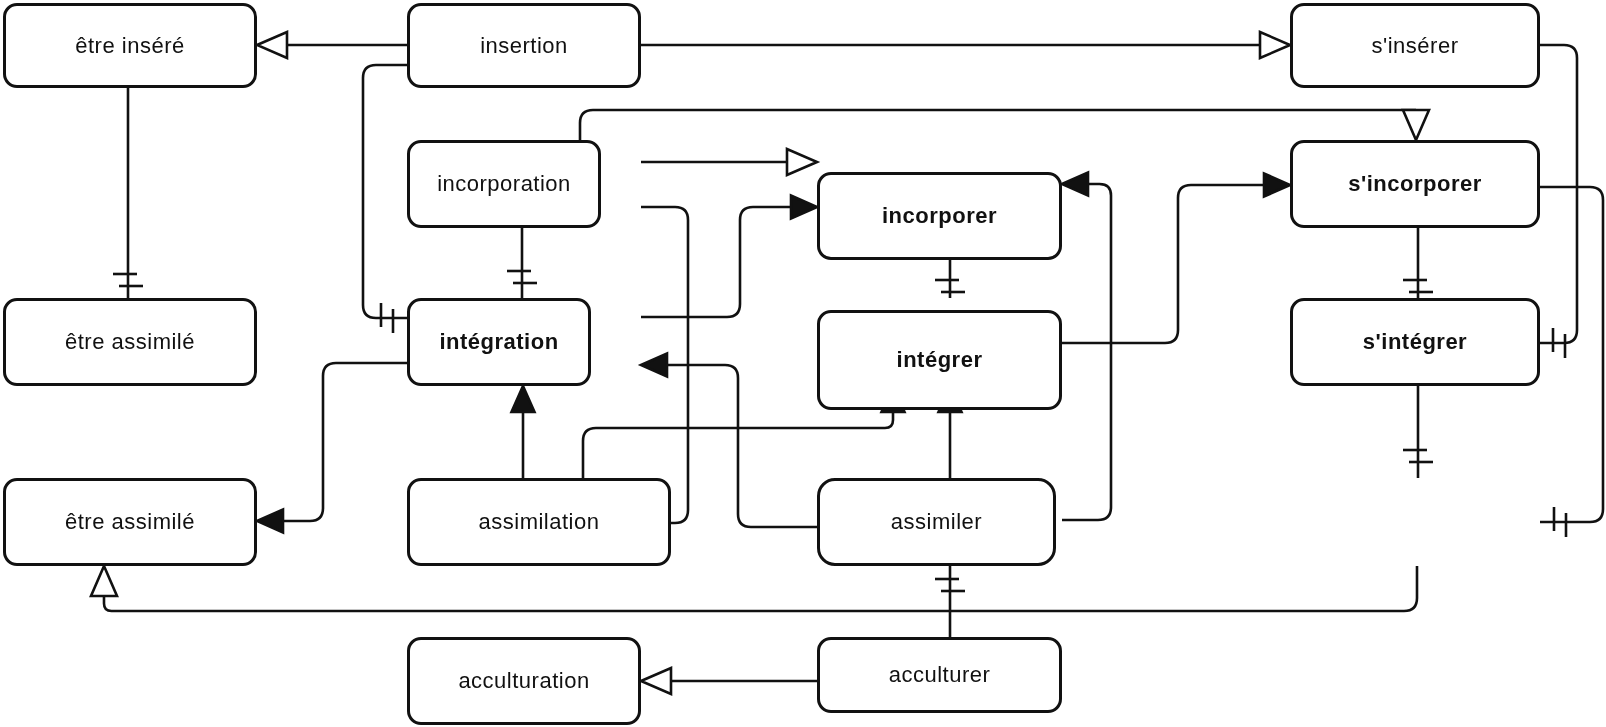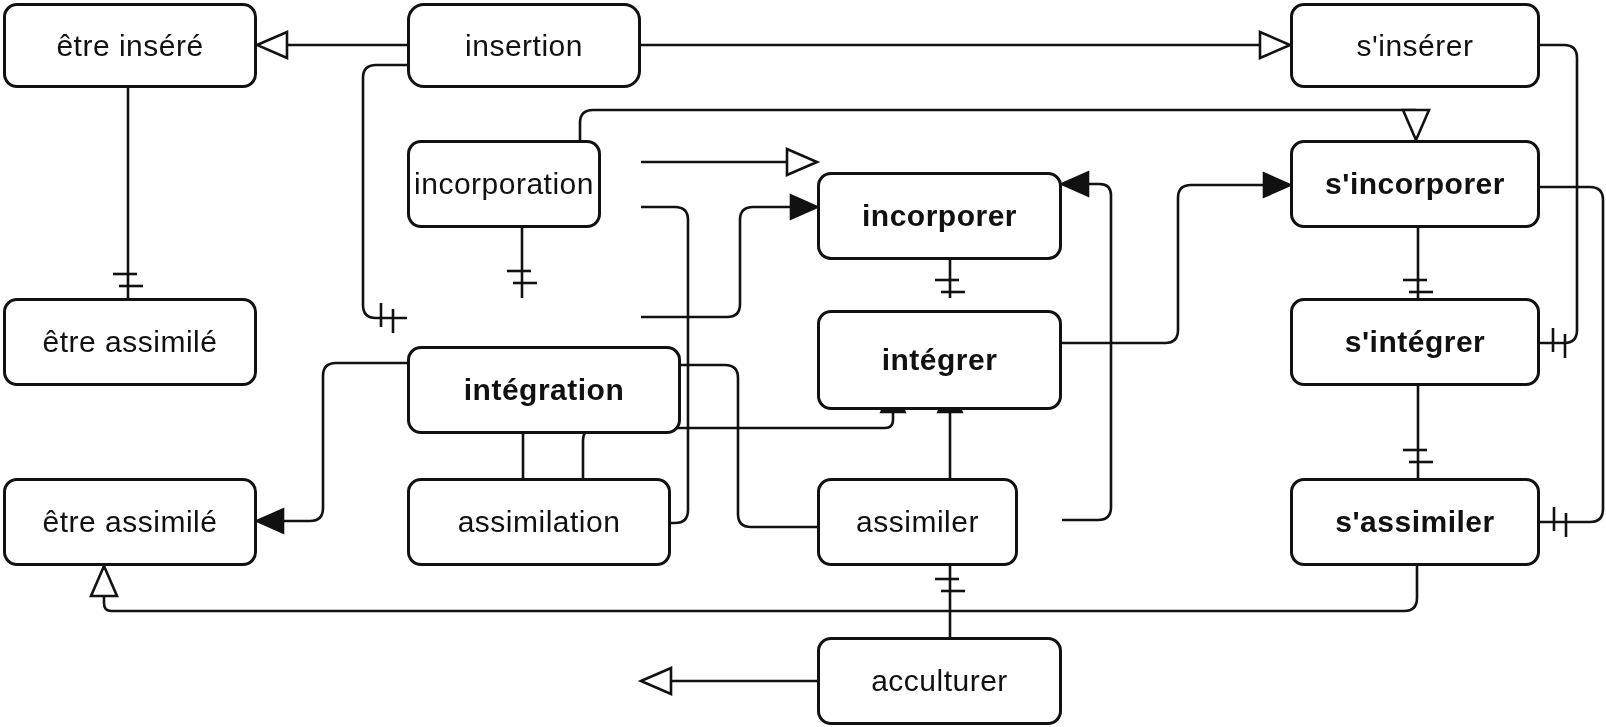--- a/index.html
+++ b/index.html
@@ -22,21 +22,21 @@
   }
   .node {
     position: absolute;
     box-sizing: border-box;
     border: 3px solid #111111;
     border-radius: 14px;
     background: #ffffff;
     display: flex;
     align-items: center;
     justify-content: center;
-    font-size: 30px;
+    font-size: 22px;
     color: #111111;
     letter-spacing: 0.5px;
     white-space: nowrap;
   }
   .node.bold { font-weight: 700; }
 </style>
 </head>
 <body>
 
 <div id="canvas">
@@ -95,27 +95,27 @@
       <line x1="669" y1="514" x2="669" y2="538" stroke="#111111" stroke-width="2.6"></line>
       <path d="M 1540 45 L 1564 45 Q 1577 45 1577 58 L 1577 330 Q 1577 343 1564 343 L 1540 343" fill="none" stroke="#111111" stroke-width="2.6"></path>
       <line x1="1553" y1="328" x2="1553" y2="352" stroke="#111111" stroke-width="2.6"></line>
       <line x1="1565" y1="334" x2="1565" y2="358" stroke="#111111" stroke-width="2.6"></line>
       <path d="M 1540 187 L 1590 187 Q 1603 187 1603 200 L 1603 509 Q 1603 522 1590 522 L 1540 522" fill="none" stroke="#111111" stroke-width="2.6"></path>
       <line x1="1554" y1="507" x2="1554" y2="531" stroke="#111111" stroke-width="2.6"></line>
       <line x1="1566" y1="513" x2="1566" y2="537" stroke="#111111" stroke-width="2.6"></line>
     </svg>
 
   <div class="node" style="left: 3px; top: 3px; width: 254px; height: 85px;">être inséré</div>
-  <div class="node" style="left: 407px; top: 3px; width: 234px; height: 85px; border-radius: 17px;">insertion</div>
+  <div class="node" style="left: 407px; top: 3px; width: 234px; height: 85px;">insertion</div>
   <div class="node" style="left: 1290px; top: 3px; width: 250px; height: 85px;">s'insérer</div>
   <div class="node" style="left: 407px; top: 140px; width: 194px; height: 88px;">incorporation</div>
   <div class="node bold" style="left: 817px; top: 140px; width: 245px; height: 88px; margin-top: 32px;">incorporer</div>
   <div class="node" style="left: 1290px; top: 140px; width: 250px; height: 88px; font-weight: bold;">s'incorporer</div>
   <div class="node" style="left: 3px; top: 298px; width: 254px; height: 88px;">être assimilé</div>
-  <div class="node bold" style="left: 407px; top: 298px; width: 274px; height: 88px; margin-top: 48px;">intégration</div>
+  <div class="node bold" style="left: 407px; top: 298px; width: 184px; height: 88px;">intégration</div>
   <div class="node bold" style="left: 817px; top: 310px; width: 245px; height: 100px;">intégrer</div>
   <div class="node bold" style="left: 1290px; top: 298px; width: 250px; height: 88px;">s'intégrer</div>
   <div class="node" style="left: 3px; top: 478px; width: 254px; height: 88px;">être assimilé</div>
   <div class="node" style="left: 407px; top: 478px; width: 264px; height: 88px;">assimilation</div>
-  <div class="node" style="left: 817px; top: 478px; width: 201px; height: 88px;">assimiler</div>
-  <div class="node bold" style="left: 1290px; top: 478px; width: 250px; height: 88px;">s'assimiler</div>
-  <div class="node" style="left: 817px; top: 637px; width: 245px; height: 88px;">acculturer</div>
+  <div class="node" style="left: 817px; top: 478px; width: 239px; height: 88px; border-radius: 18px;">assimiler</div>
+  <div class="node" style="left: 407px; top: 637px; width: 234px; height: 88px;">acculturation</div>
+  <div class="node" style="left: 817px; top: 637px; width: 245px; height: 76px;">acculturer</div>
 </div>
 
 </body></html>

